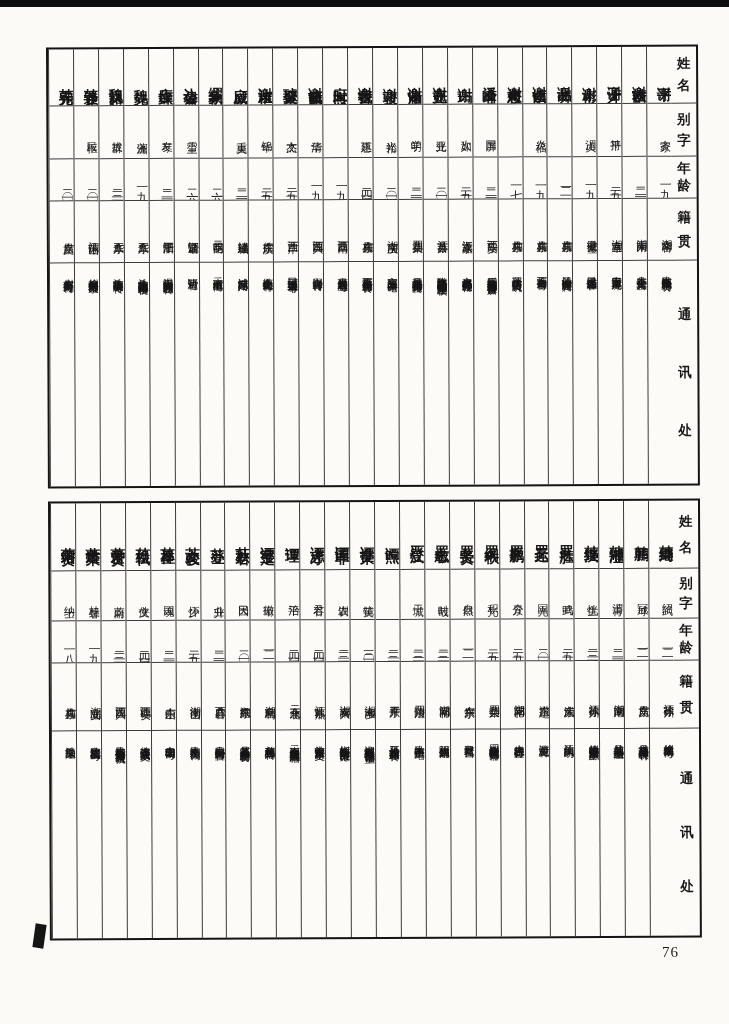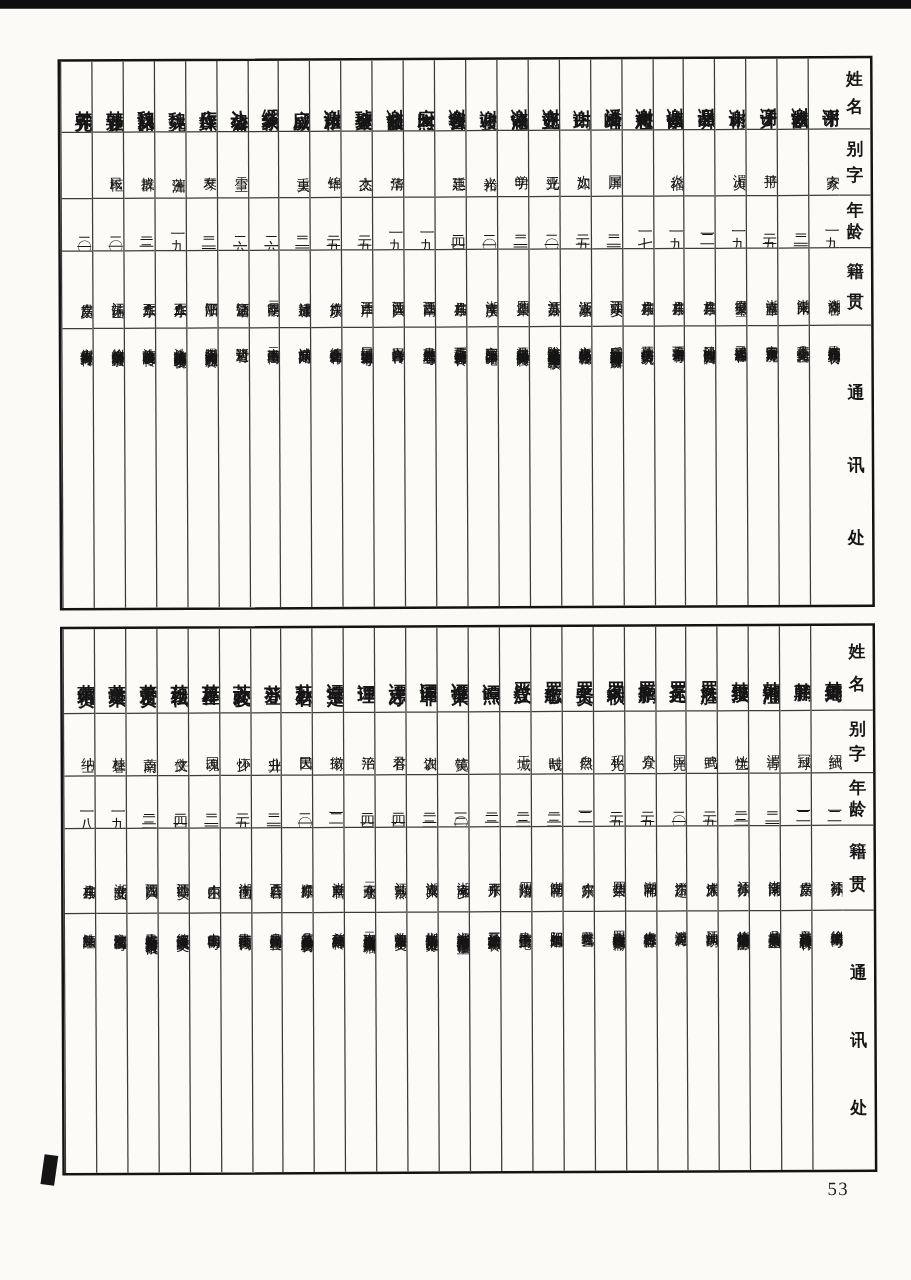--- a/index.html
+++ b/index.html
@@ -459,13 +459,13 @@
       <div class="col">
         <div class="cell r-name">萧绍贤</div>
         <div class="cell r-zi">纳士</div>
         <div class="cell r-age">一八</div>
         <div class="cell r-origin">广东梅县</div>
         <div class="cell r-addr">汕头顺星隆</div>
       </div>
     </div>
 </div>
 
-<div class="page-number">53</div>
+<div class="page-number">76</div>
 
 </body></html>

